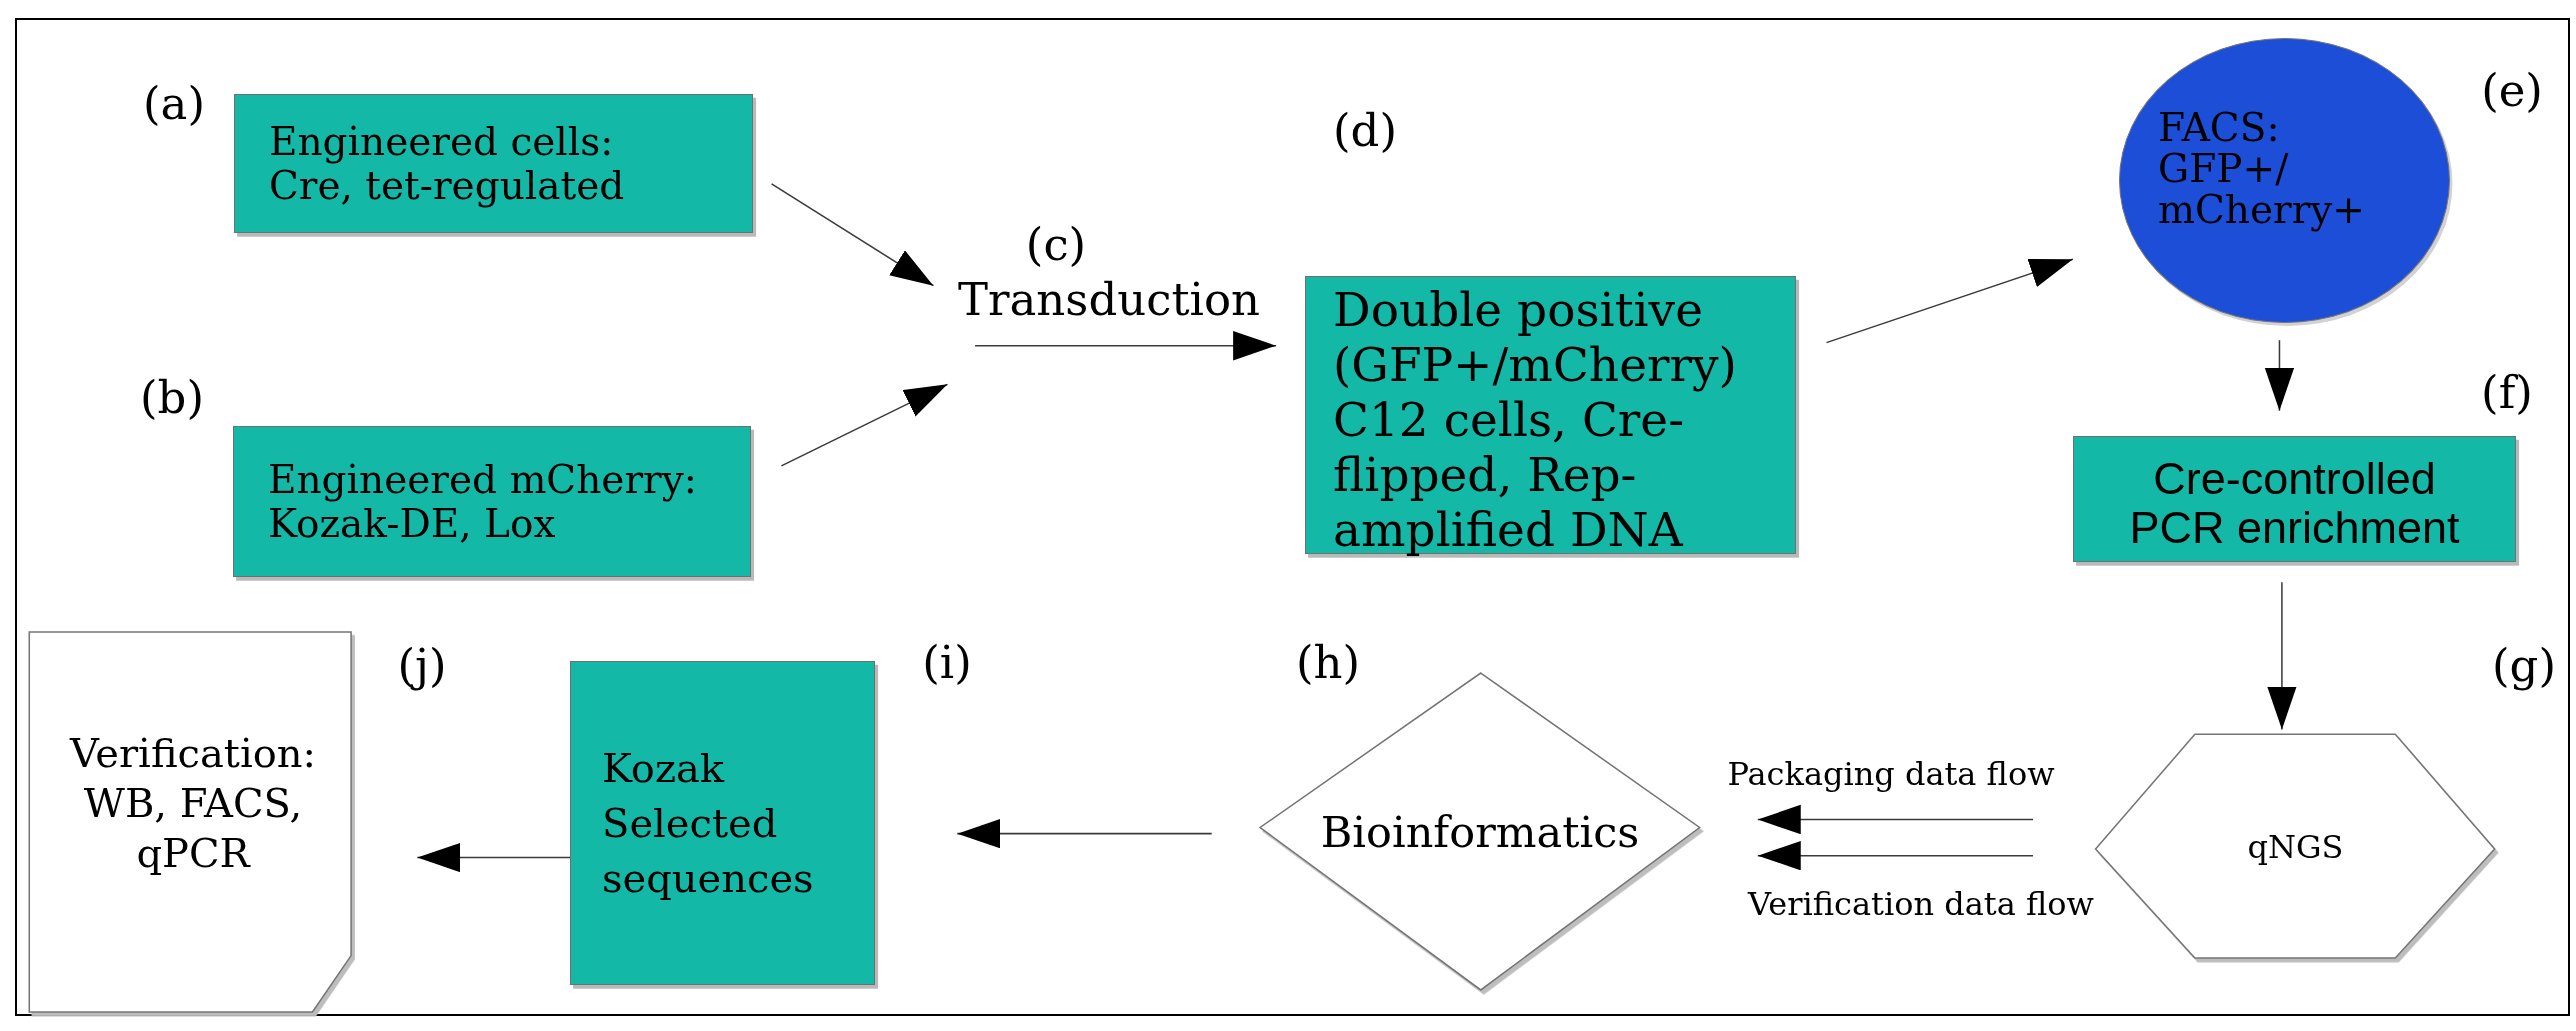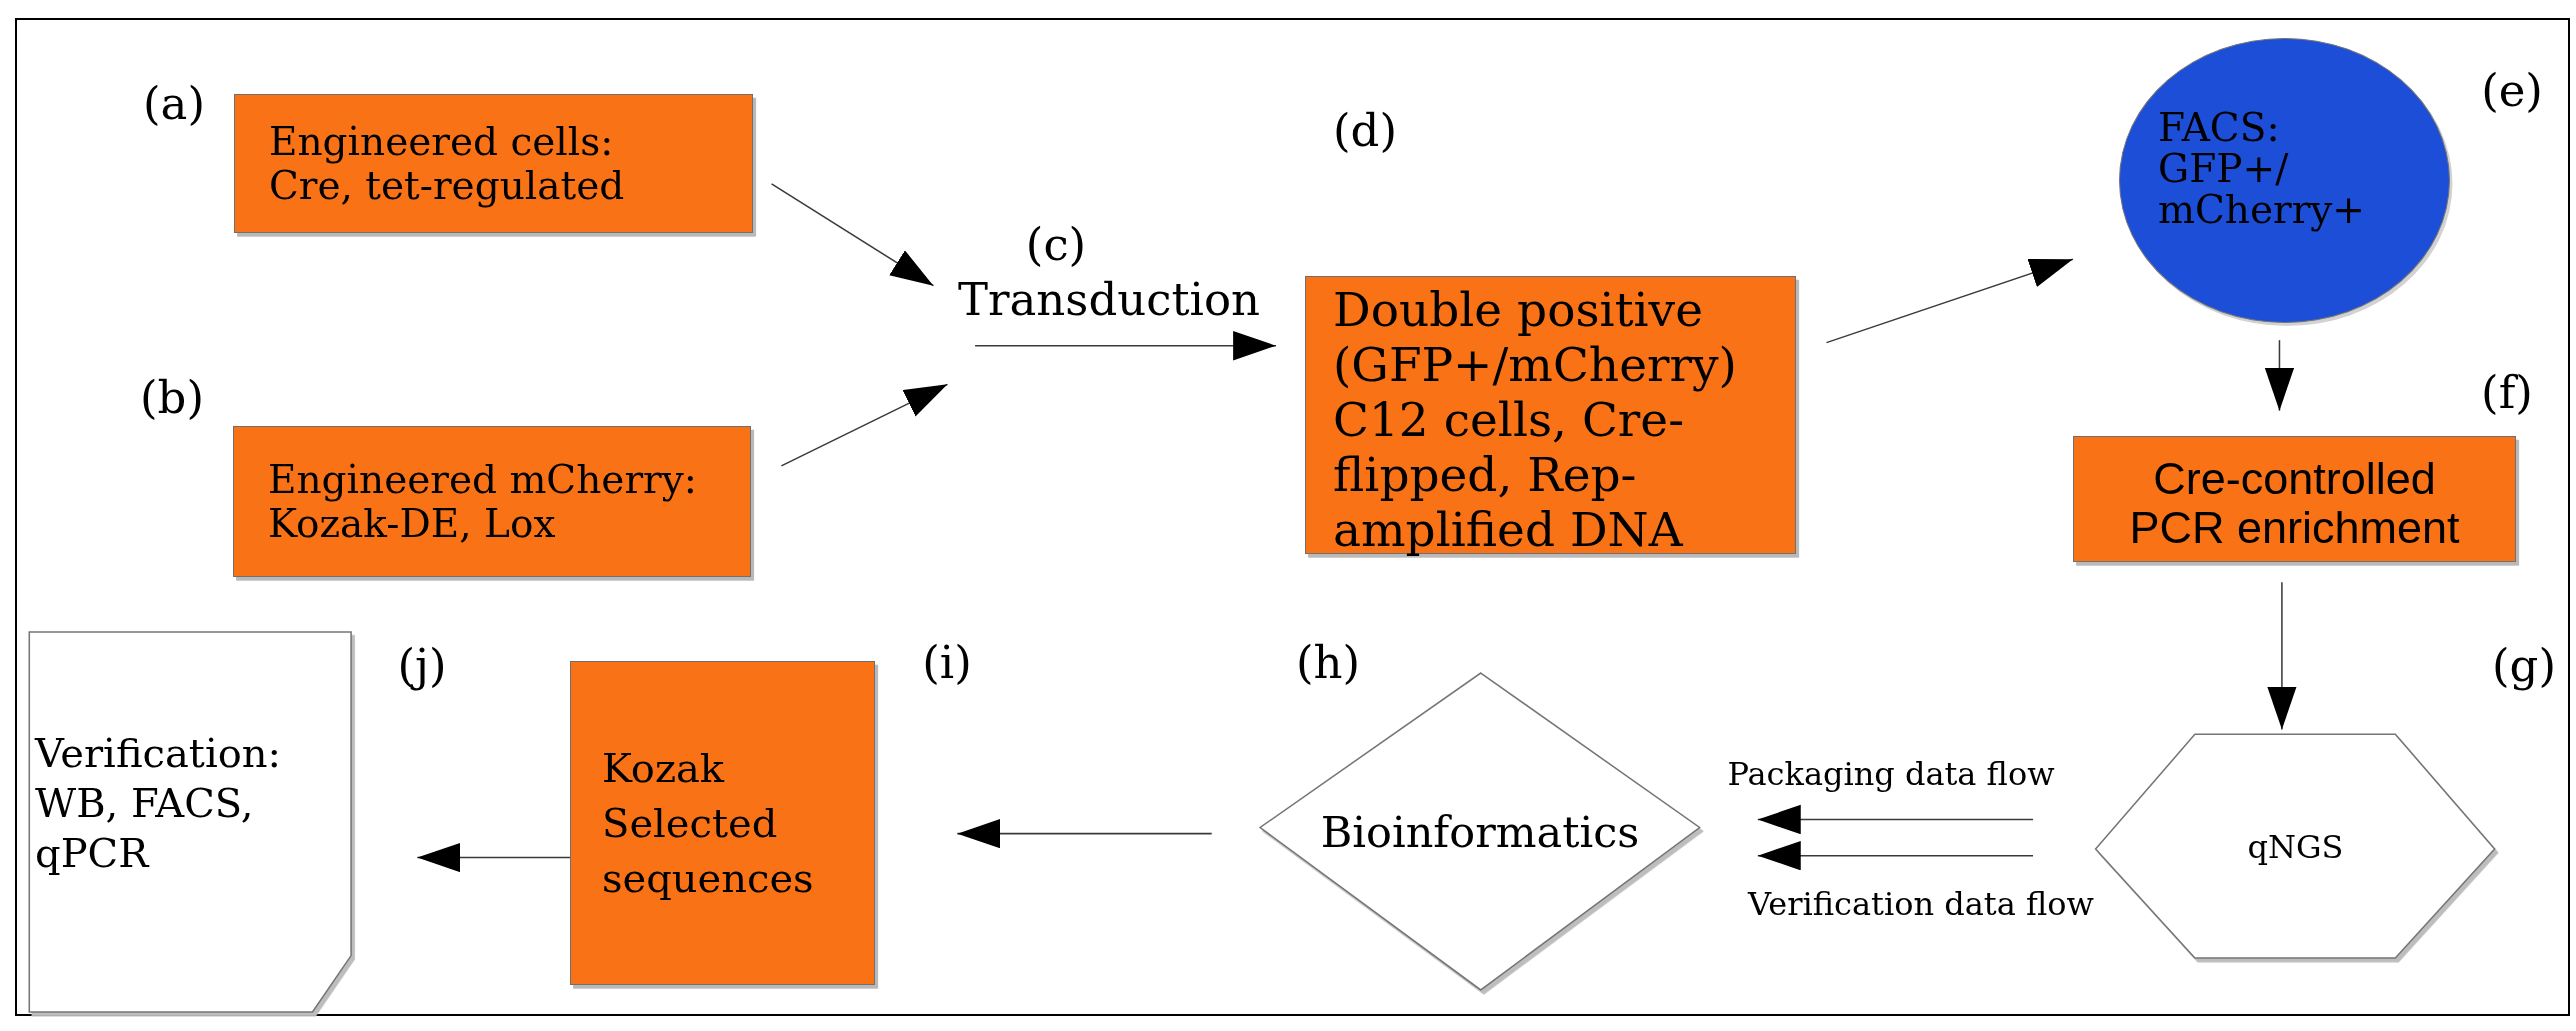--- a/index.html
+++ b/index.html
@@ -4,33 +4,33 @@
 <style>
   html,body{margin:0;padding:0;background:#ffffff;width:2576px;height:1031px;overflow:hidden;}
   .canvas{position:relative;width:2576px;height:1031px;background:#ffffff;color:#000;}
   .frame{position:absolute;left:14.7px;top:18.4px;width:2555px;height:998px;border:2.5px solid #000;box-sizing:border-box;}
   svg.overlay{position:absolute;left:0;top:0;width:2576px;height:1031px;}
   .shape{fill:#ffffff;stroke:#757575;stroke-width:2.5;}
   .shadowed{filter:drop-shadow(5px 6px 0 #bdbdbd);}
   .conn{stroke:#3a3a3a;stroke-width:2.5;}
   .node{position:absolute;display:flex;flex-direction:column;justify-content:center;
         font-family:"DejaVu Serif",serif;color:#000;box-sizing:border-box;}
-  .box{background:#f97316;border:1.8px solid #6f6f6f;box-shadow:3.1px 3.7px 0 #b9b9b9;}
+  .box{background:#14b8a6;border:1.8px solid #6f6f6f;box-shadow:3.1px 3.7px 0 #b9b9b9;}
   .na{left:234px;top:94px;width:519px;height:139px;padding-left:34px;font-size:39px;line-height:44px;}
   .nb{left:233px;top:426px;width:518px;height:151px;padding-left:34px;font-size:39px;line-height:44px;}
   .nd{left:1305px;top:276px;width:491px;height:278px;padding-left:27px;padding-top:8.6px;font-size:47px;line-height:55px;}
   .nf{left:2073px;top:436px;width:443px;height:126px;align-items:center;padding-top:8.6px;
       font-family:"Liberation Sans",sans-serif;font-size:45px;line-height:49px;}
   .ni{left:570px;top:661px;width:305px;height:324px;padding-left:31px;font-size:40px;line-height:55px;}
   .ne{left:2119px;top:38px;width:331px;height:285px;border-radius:50%;background:#1d4ed8;
       border:1.5px solid #757575;padding-left:38px;padding-bottom:24.5px;font-size:39px;line-height:41px;
       box-shadow:2.5px 3.1px 0 #d2d2d2;}
   .ng{left:2096px;top:735px;width:399px;height:224px;align-items:center;font-size:32px;}
   .nh{left:1260px;top:673px;width:440px;height:317px;align-items:center;font-size:43px;}
-  .nj{left:29px;top:632px;width:322px;height:380px;padding-left:6.1px;padding-bottom:39px;font-size:40px;line-height:50px;}
+  .nj{left:29px;top:632px;width:322px;height:380px;padding-left:6.1px;padding-bottom:39px;font-size:40px;line-height:50px;text-align:center;}
   .tag{position:absolute;transform:translate(-50%,-50%);font-family:"DejaVu Serif",serif;font-size:45px;white-space:nowrap;}
   .t-a{left:174px;top:103px;} .t-b{left:172px;top:397px;} .t-c{left:1056px;top:244px;}
   .t-d{left:1365px;top:130px;} .t-e{left:2512px;top:90px;} .t-f{left:2507px;top:392px;}
   .t-g{left:2524px;top:665px;} .t-h{left:1328px;top:662px;} .t-i{left:947px;top:662px;}
   .t-j{left:422px;top:665px;}
   .transduction{position:absolute;transform:translate(-50%,-50%);left:1109px;top:299px;
       font-family:"DejaVu Serif",serif;font-size:45px;white-space:nowrap;}
   .flowlabel{position:absolute;transform:translate(-50%,-50%);font-family:"DejaVu Serif",serif;
       font-size:32px;white-space:nowrap;}
   .fl1{left:1891px;top:774px;} .fl2{left:1921px;top:904px;}

